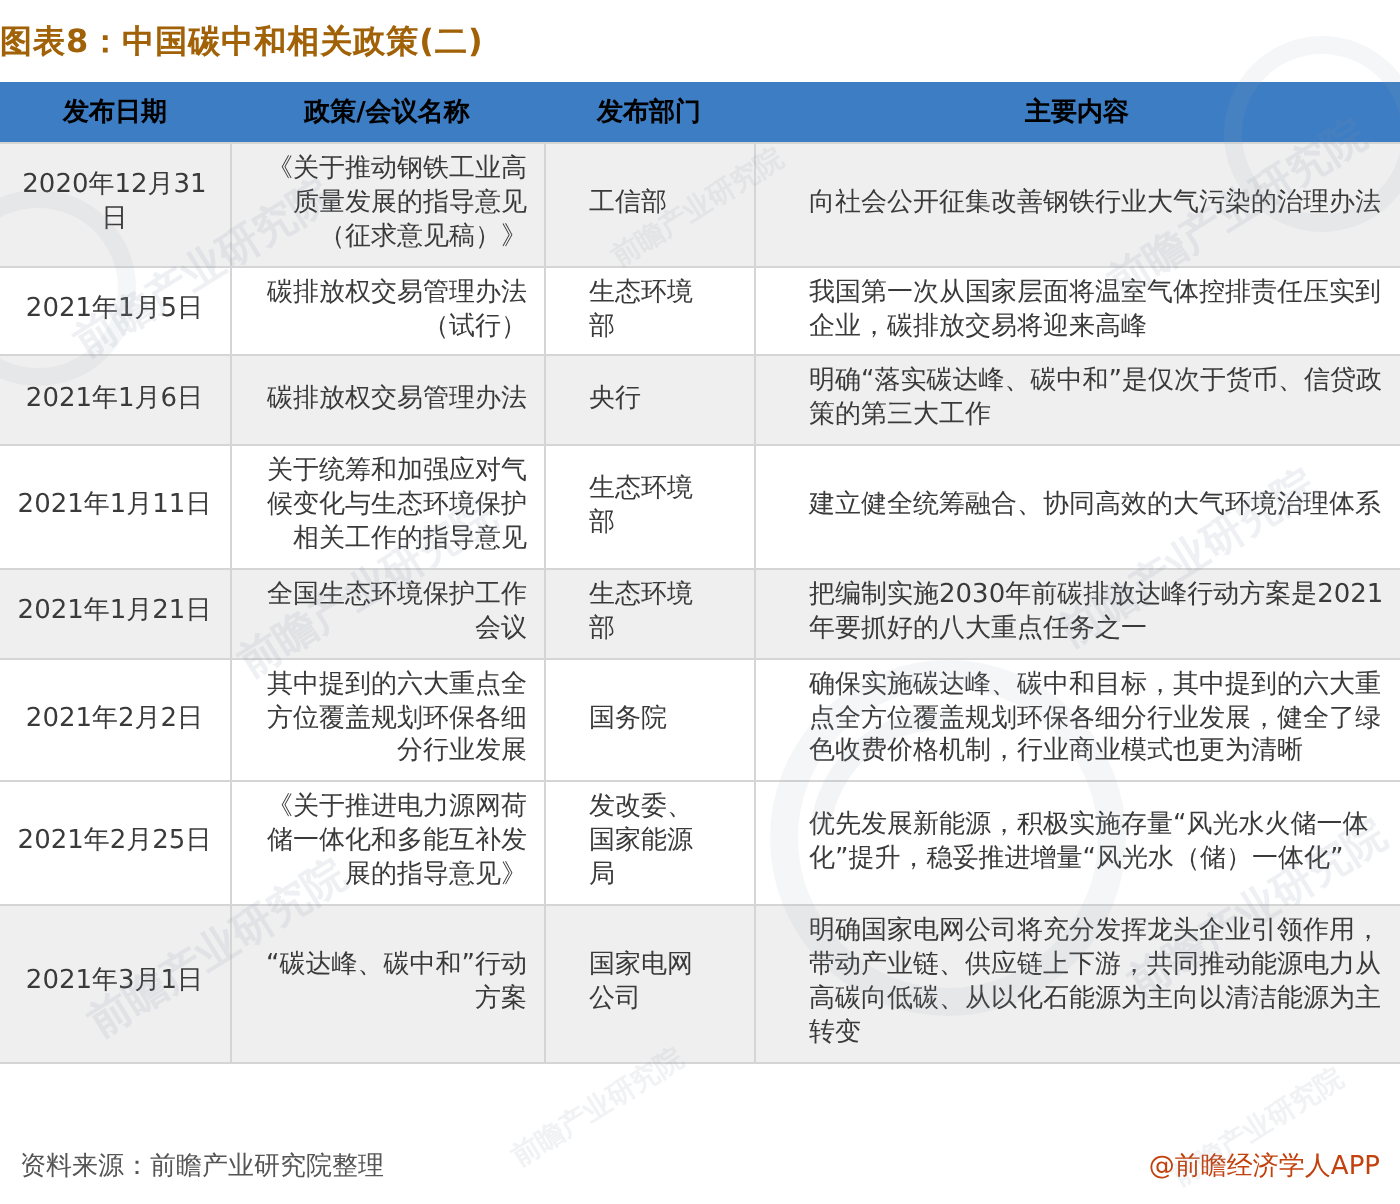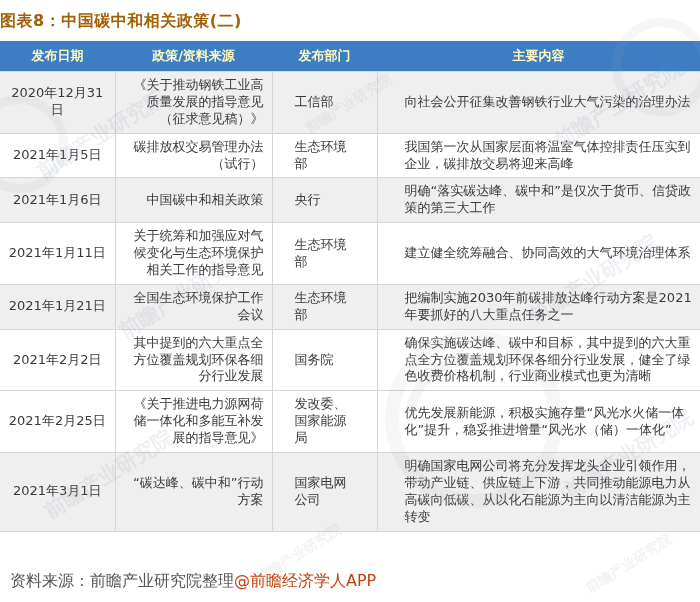--- a/index.html
+++ b/index.html
@@ -1,30 +1,30 @@
 <!DOCTYPE html>
 <html><head>
 <meta charset="utf-8">
 <style>
   html,body{margin:0;padding:0;background:#ffffff;}
   body{width:700px;height:602px;overflow:hidden;font-family:"DejaVu Sans","Liberation Sans",sans-serif;}
   .page{position:relative;width:700px;height:602px;display:flex;flex-direction:column;background:#fff;}
   .title{margin:11px 0 9px 0;font-size:16px;font-weight:bold;color:#a16207;letter-spacing:.5px;}
   table{width:700px;border-collapse:collapse;table-layout:fixed;font-size:13px;color:#3a3a3a;}
-  thead th{background:#3d7dc4;color:#fef9c3;font-weight:bold;font-size:13px;padding:6px 16px;text-align:center;border:none;}
+  thead th{background:#3d7dc4;color:#000000;font-weight:bold;font-size:13px;padding:6px 16px;text-align:center;border:none;}
   tbody td{border:1px solid #d5d5d5;padding:5px 8px;line-height:1.3;vertical-align:middle;word-break:break-all;}
   tbody td:first-child{border-left:none;}
   tbody td:last-child{border-right:none;padding-left:27px;}
   tbody tr.alt td{background:#efefef;}
   tbody tr.norm td{background:#ffffff;}
   td.c-date{text-align:center;}
   td.c-policy{text-align:right;}
   td.c-dept{text-align:left;padding:5px 22px;}
   td.c-content{text-align:left;}
-  .footer{margin-top:auto;display:flex;align-items:flex-end;padding:6px 10px 10px 10px;font-size:16px;}
+  .footer{margin-top:auto;display:flex;justify-content:space-between;align-items:flex-end;padding:6px 10px 10px 10px;font-size:13px;}
   .src{color:#555555;}
   .brand{color:#c2410c;}
   
   .wm-layer{position:absolute;left:0;top:0;width:700px;height:602px;pointer-events:none;z-index:5;overflow:hidden;}
   .wm{position:absolute;font-size:21px;font-weight:bold;color:#7f8fa6;opacity:.13;transform:rotate(-32deg);white-space:nowrap;}
   .wm.small{font-size:14px;opacity:.11;}
   .wm-circle{position:absolute;border-radius:50%;border:14px solid #9aa7b5;opacity:.10;}
   .wm-swoosh{position:absolute;border-radius:50%;border:10px solid transparent;border-top:10px solid #9aa7b5;opacity:.12;transform:rotate(-40deg);}
 </style>
 </head>
@@ -37,41 +37,41 @@
   <table>
     <colgroup>
       <col style="width:115px">
       <col style="width:157px">
       <col style="width:105px">
       <col style="width:323px">
     </colgroup>
     <thead>
       <tr>
         <th>发布日期</th>
-        <th>政策/资料来源</th>
+        <th>政策/会议名称</th>
         <th>发布部门</th>
         <th>主要内容</th>
       </tr>
     </thead>
     <tbody>
         <tr class="alt">
       <td class="c-date">2020年12月31日</td>
       <td class="c-policy">《关于推动钢铁工业高质量发展的指导意见（征求意见稿）》</td>
       <td class="c-dept">工信部</td>
       <td class="c-content">向社会公开征集改善钢铁行业大气污染的治理办法</td>
     </tr>
         <tr class="norm">
       <td class="c-date">2021年1月5日</td>
       <td class="c-policy">碳排放权交易管理办法（试行）</td>
       <td class="c-dept">生态环境部</td>
       <td class="c-content">我国第一次从国家层面将温室气体控排责任压实到企业，碳排放交易将迎来高峰</td>
     </tr>
         <tr class="alt">
       <td class="c-date">2021年1月6日</td>
-      <td class="c-policy">中国碳中和相关政策</td>
+      <td class="c-policy">碳排放权交易管理办法</td>
       <td class="c-dept">央行</td>
       <td class="c-content">明确“落实碳达峰、碳中和”是仅次于货币、信贷政策的第三大工作</td>
     </tr>
         <tr class="norm">
       <td class="c-date">2021年1月11日</td>
       <td class="c-policy">关于统筹和加强应对气候变化与生态环境保护相关工作的指导意见</td>
       <td class="c-dept">生态环境部</td>
       <td class="c-content">建立健全统筹融合、协同高效的大气环境治理体系</td>
     </tr>
         <tr class="alt">

